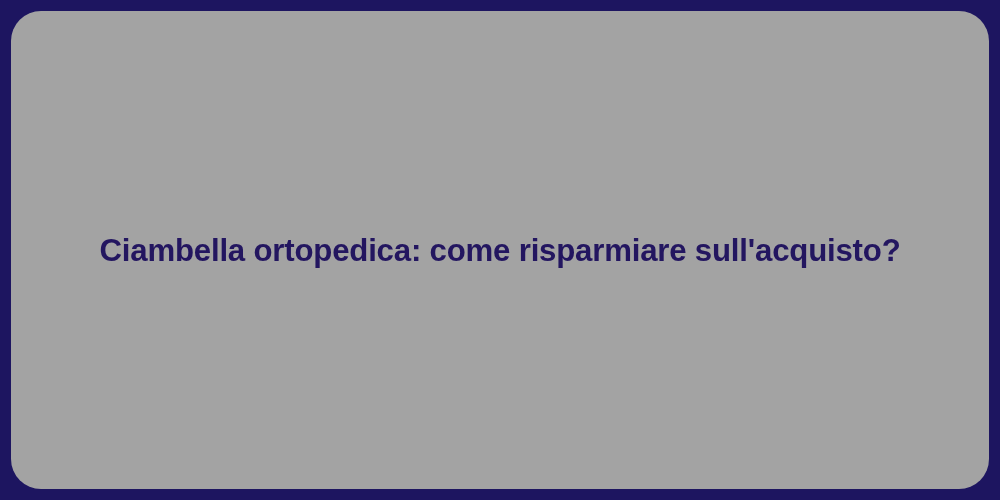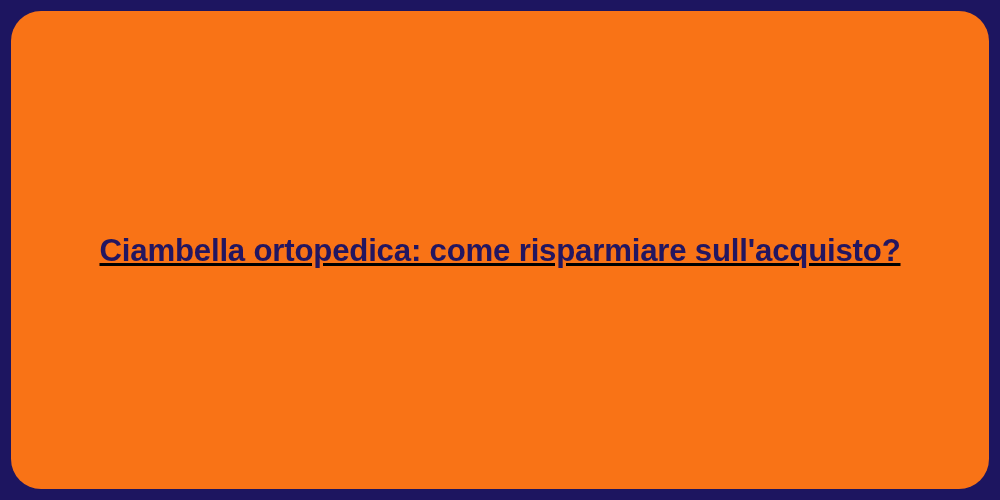--- a/index.html
+++ b/index.html
@@ -50,18 +50,18 @@
     line-height: 1.25;
     letter-spacing: -0.2px;
     white-space: nowrap;
   }
 </style>
 </head>
 <body>
 
 <div id="card-frame" style="background: rgb(29, 21, 96);">
 
-  <div id="card-panel" style="background: #f97316; text-decoration: underline;">
+  <div id="card-panel" style="background: #a3a3a3;">
 
     <h1 id="card-title" style="color: rgb(35, 22, 96); font-size: 31.2px;">Ciambella ortopedica: come risparmiare sull'acquisto?</h1>
 
   </div>
 </div>
 
 </body></html>

